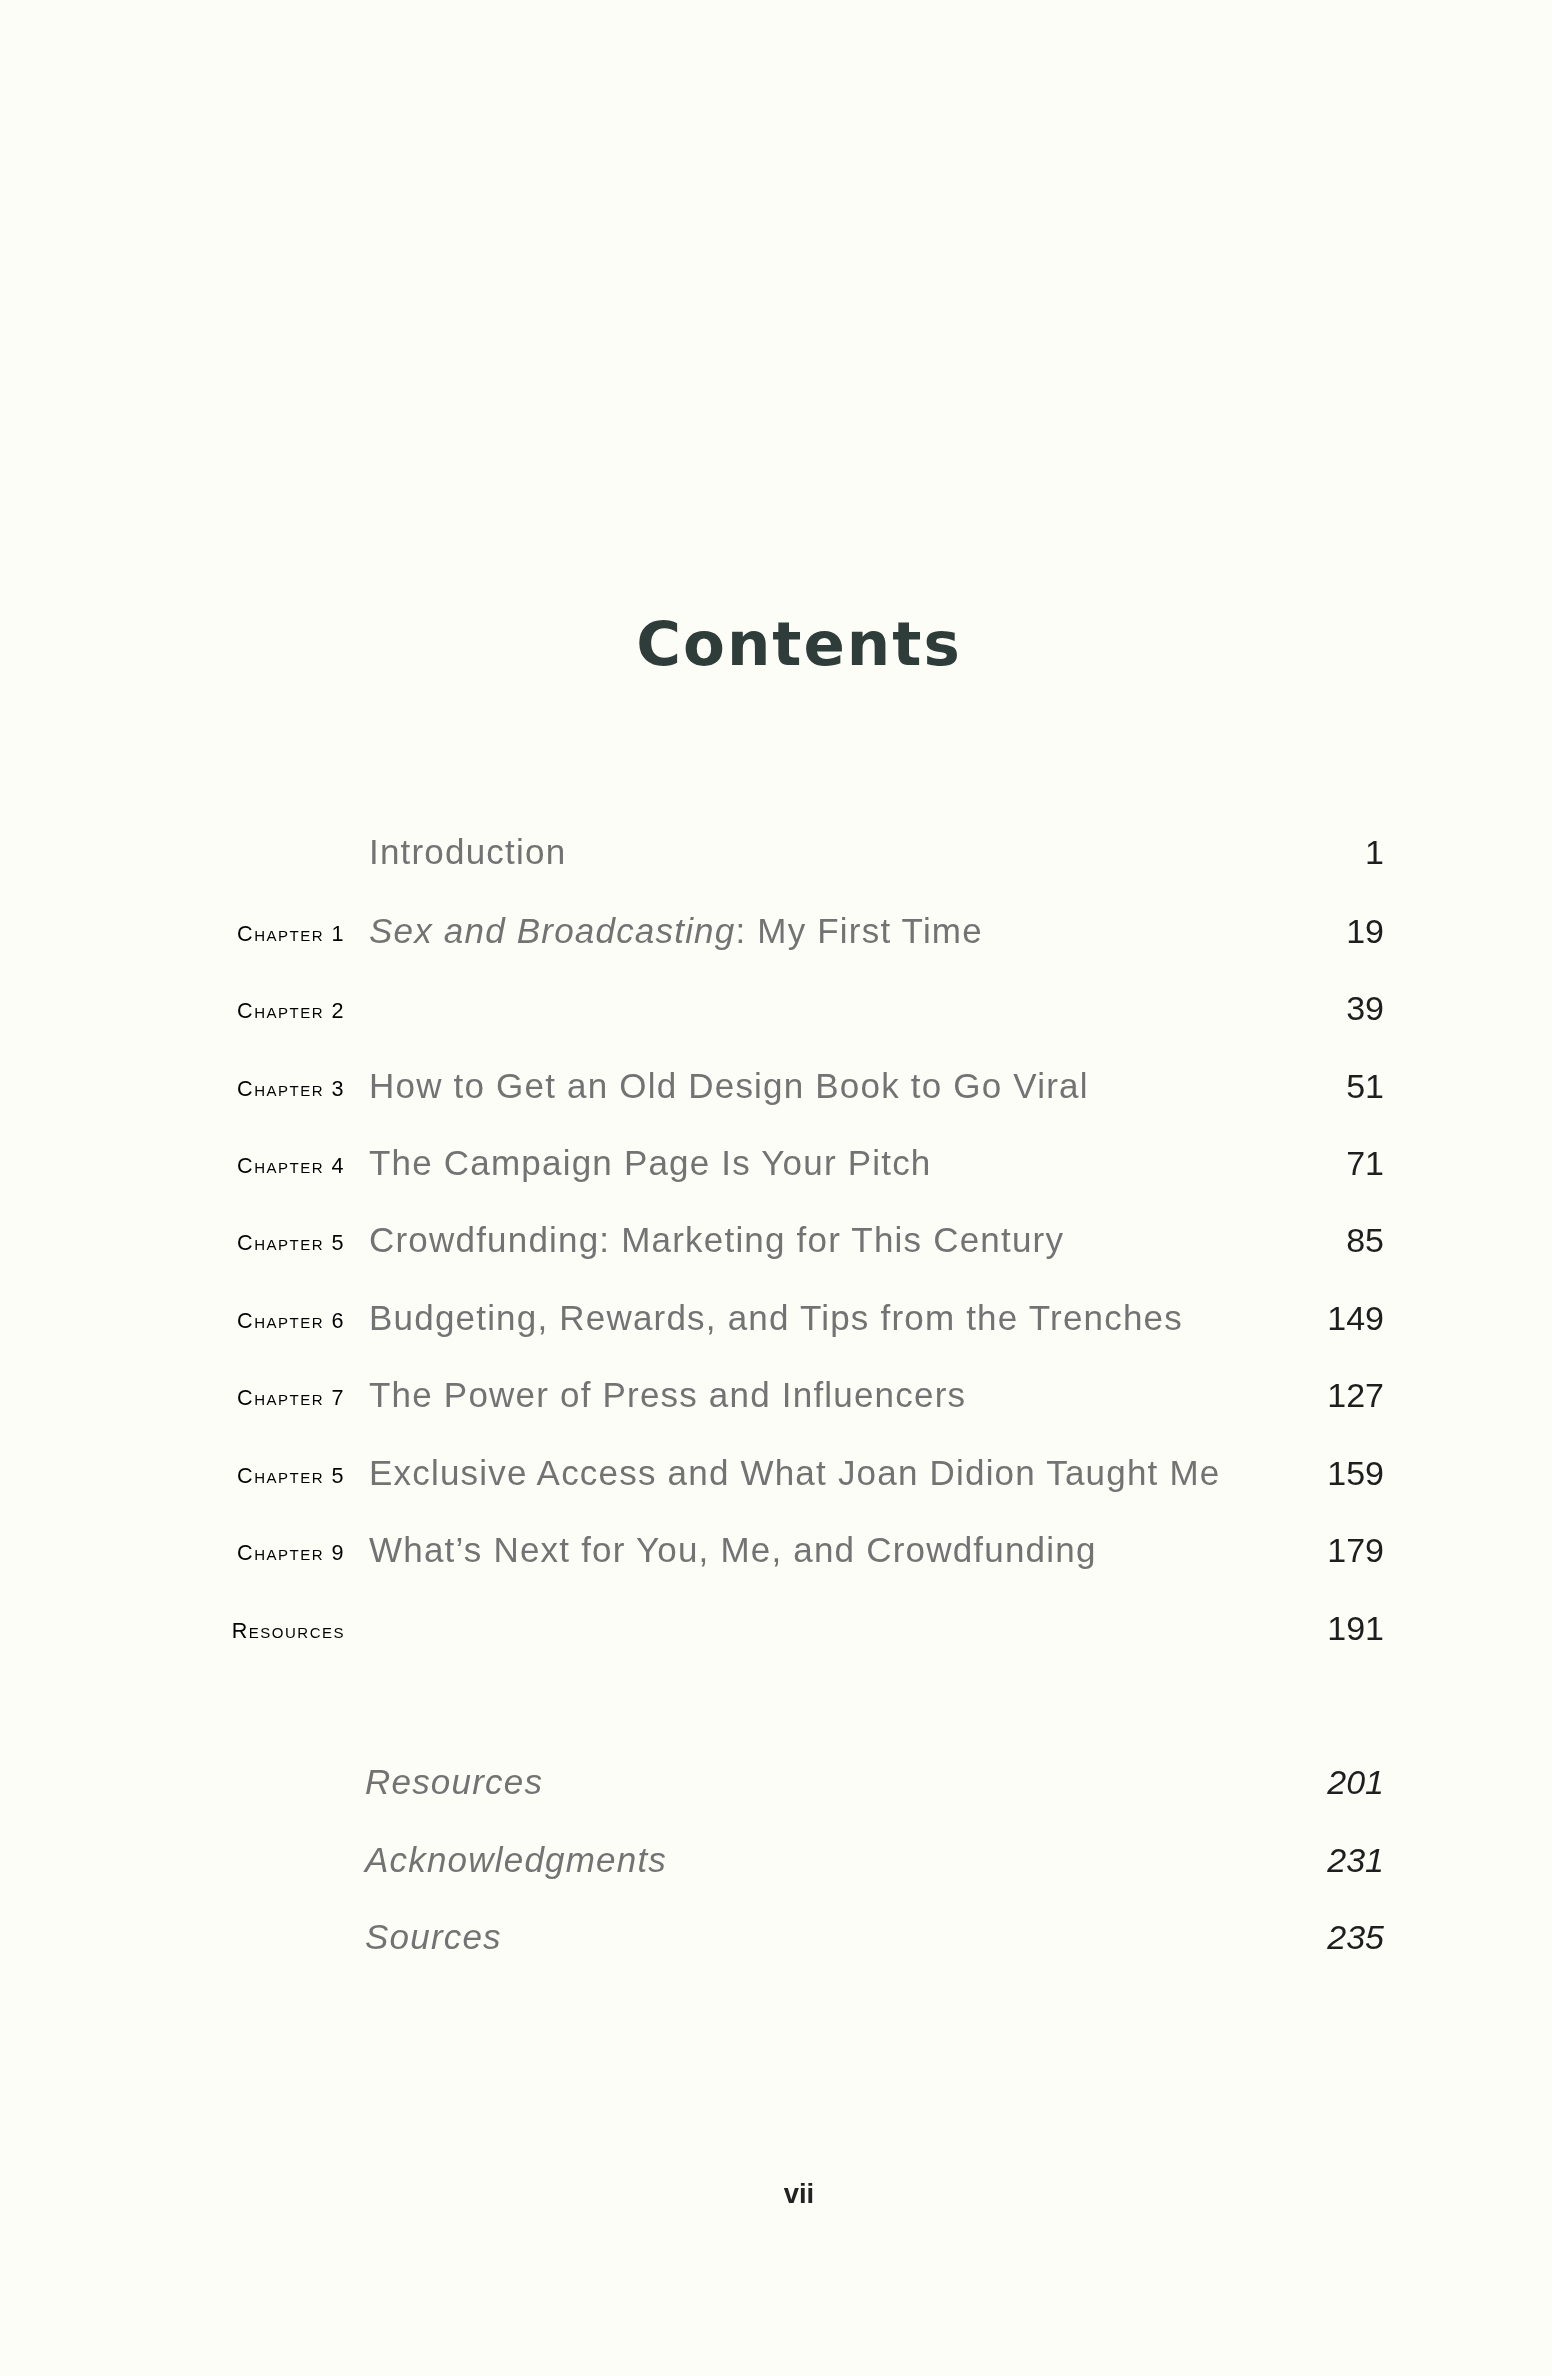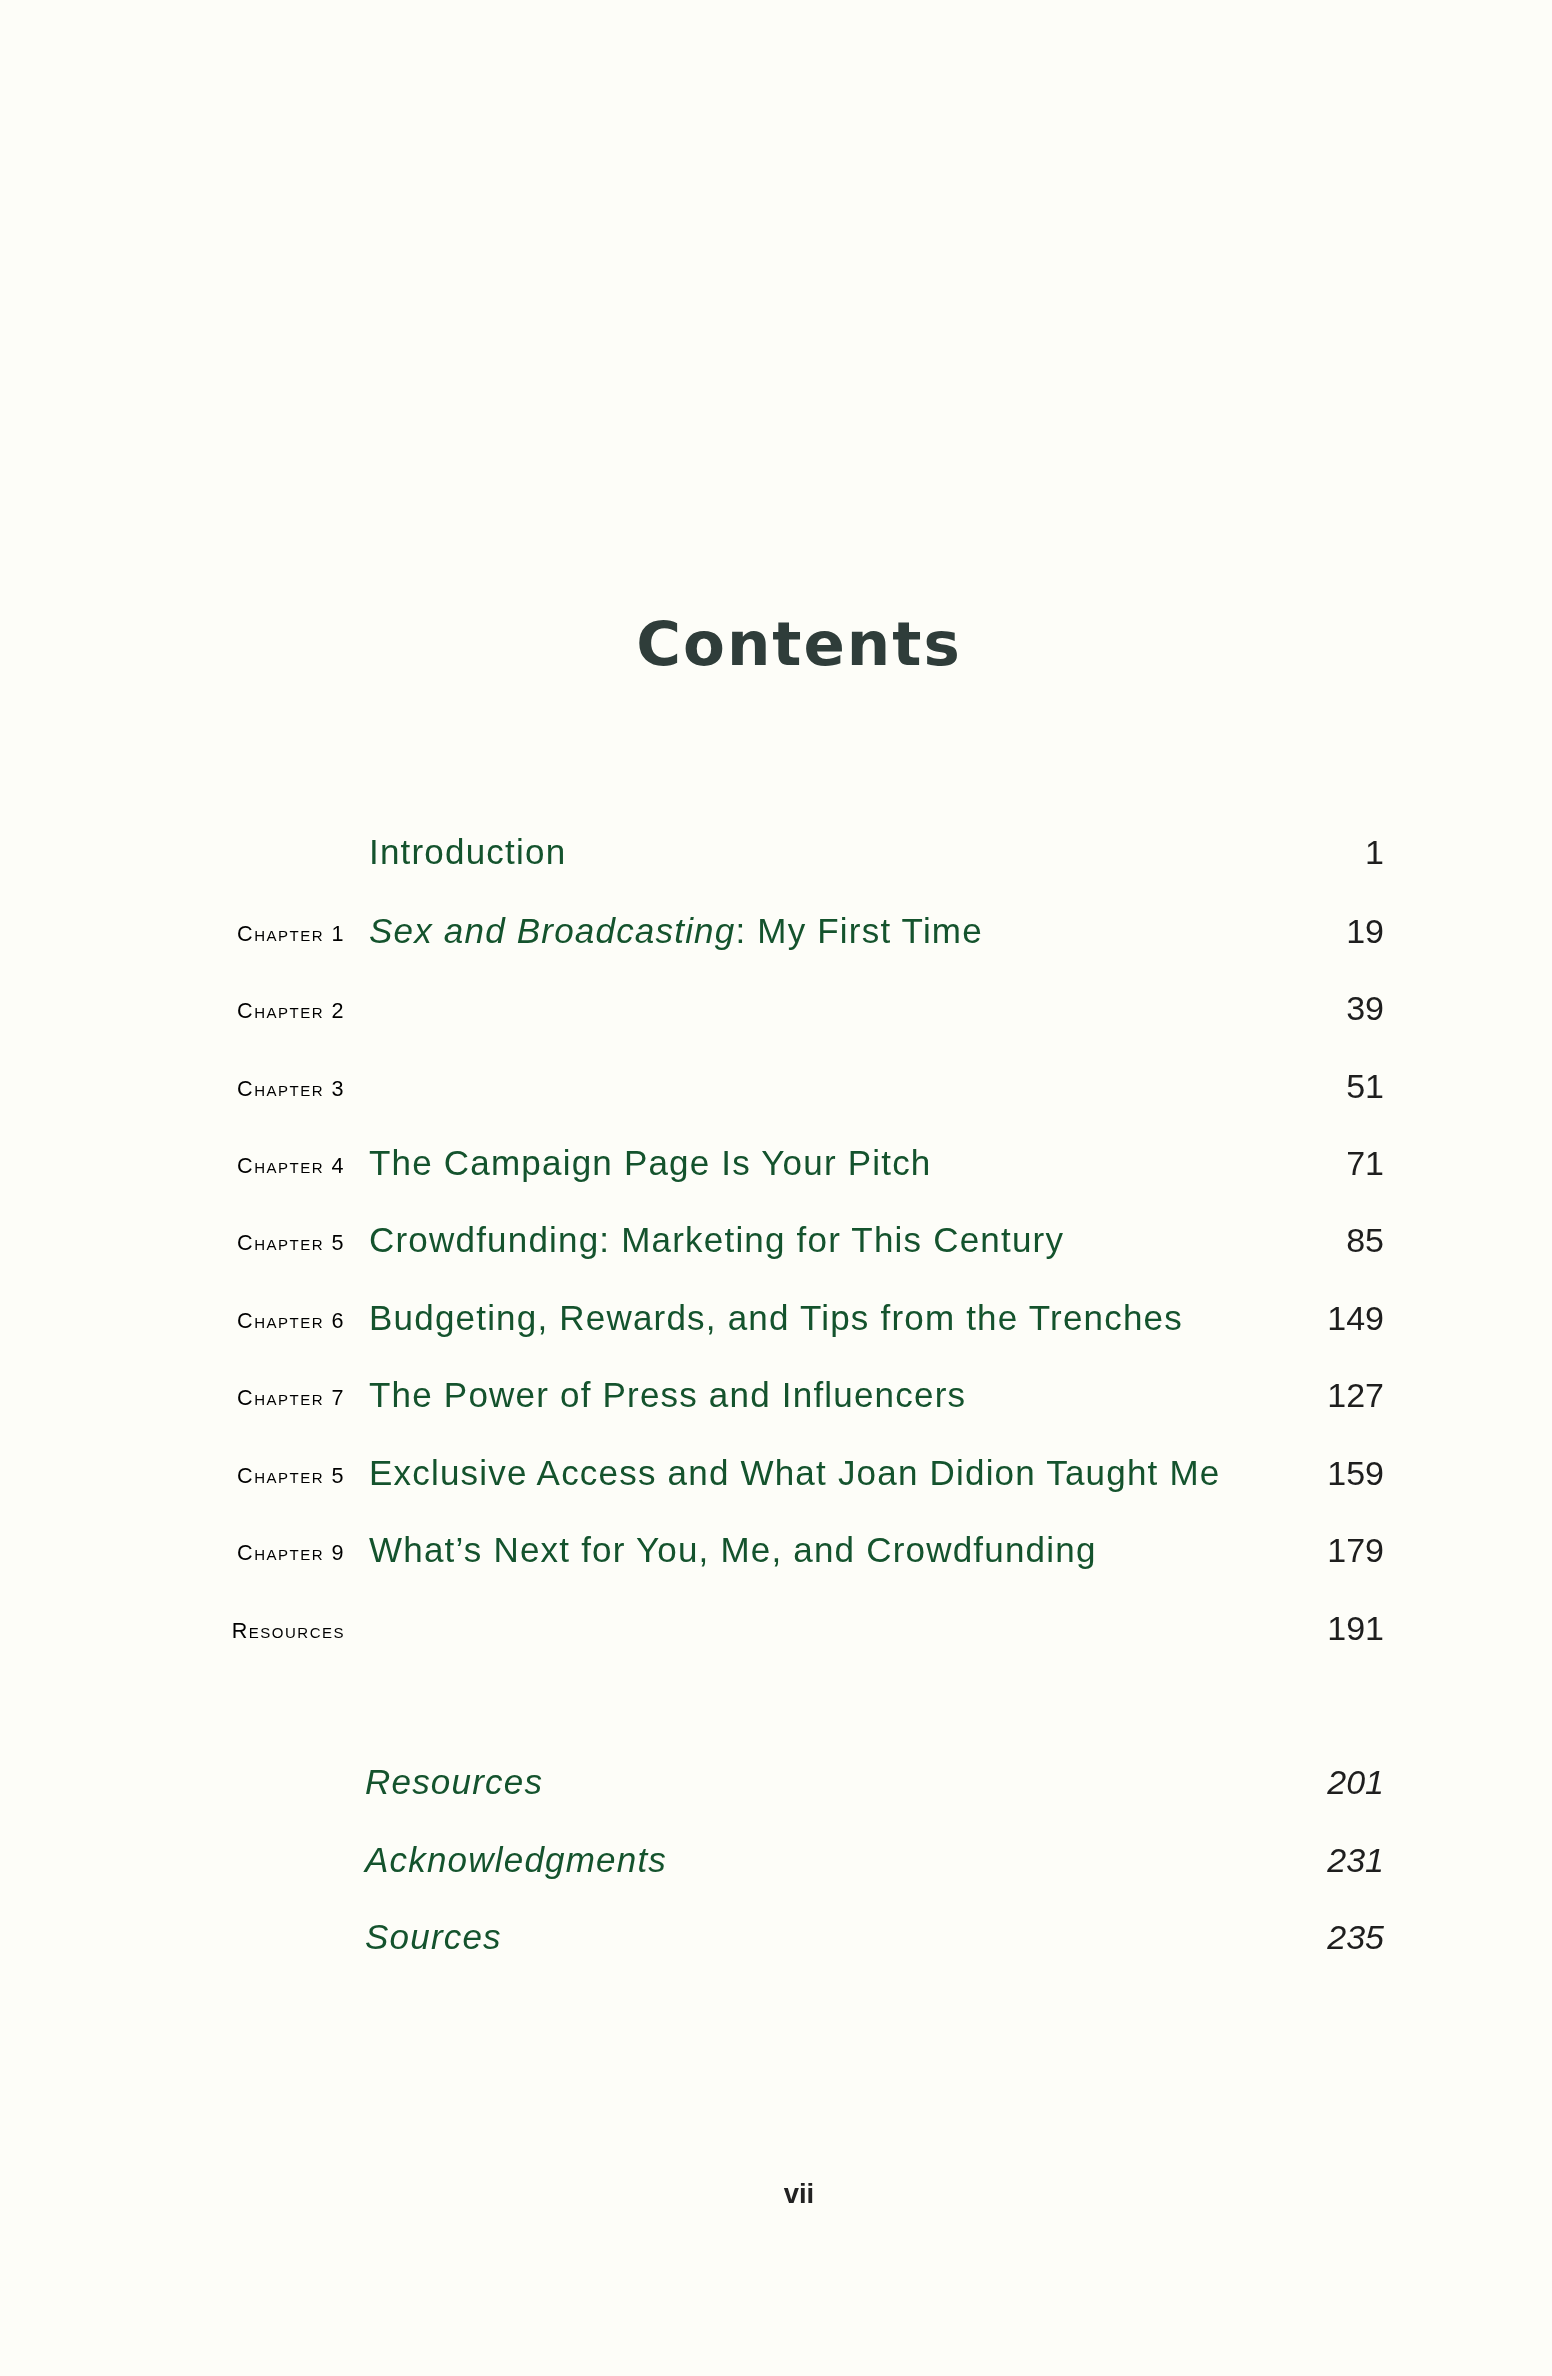--- a/index.html
+++ b/index.html
@@ -22,21 +22,21 @@
       position: absolute; left: 0; width: 1553px; height: 59px;
     }
     .label {
       position: absolute; right: 1208px; bottom: 13.7px;
       font-variant: small-caps; font-size: 21.6px; letter-spacing: 1.5px;
       color: #000000; white-space: nowrap;
     }
     .entry {
       position: absolute; left: 369px; bottom: 9.8px;
       font-size: 35px; letter-spacing: 1.2px; white-space: nowrap;
-      color: #14532d;
+      color: #737373;
     }
     .entry i { font-style: italic; }
     .page {
       position: absolute; right: 169px; bottom: 9.8px;
       font-size: 34px; white-space: nowrap; color: #1e1e1e;
     }
     .italic { font-style: italic; text-align: center; }
     .folio {
       position: absolute; top: 2178px; left: 0; width: 1598px;
       text-align: center; font-size: 27.4px; font-weight: bold; color: #222;
@@ -57,20 +57,21 @@
     <span class="label">Chapter 1</span>
     <span class="entry"><i>Sex and Broadcasting</i><span>: My First Time</span></span>
     <span class="page">19</span>
   </div>
   <div class="row" style="top:979px">
     <span class="label">Chapter 2</span>
     <span class="page">39</span>
   </div>
   <div class="row" style="top:1057px">
     <span class="label">Chapter 3</span>
+    <span class="entry">How to Get an Old Design Book to Go Viral</span>
     <span class="page">51</span>
   </div>
   <div class="row" style="top:1134px">
     <span class="label">Chapter 4</span>
     <span class="entry">The Campaign Page Is Your Pitch</span>
     <span class="page">71</span>
   </div>
   <div class="row" style="top:1211px">
     <span class="label">Chapter 5</span>
     <span class="entry">Crowdfunding: Marketing for This Century</span>

